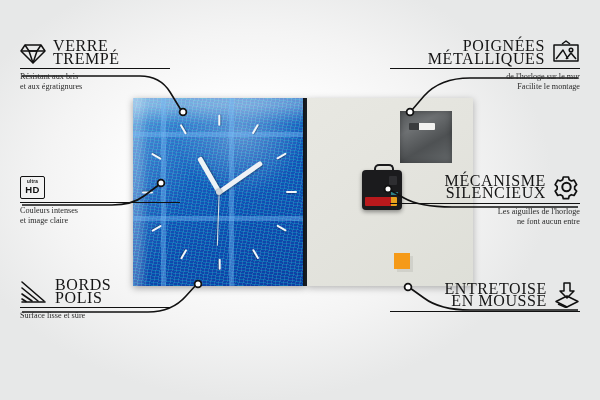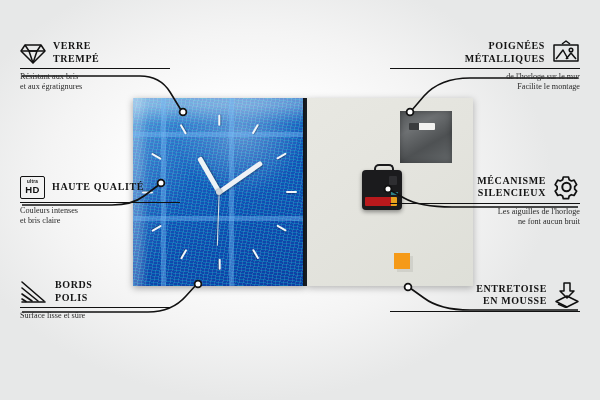--- a/index.html
+++ b/index.html
@@ -81,22 +81,22 @@
     position:absolute;left:87px;top:155px;width:16px;height:16px;
     background:#f59a18;box-shadow:3px 3px 0 rgba(0,0,0,.07);
   }
   
   .feature{position:absolute;}
   .f-left{text-align:left;}
   .f-right{text-align:right;}
   .head{display:flex;align-items:center;gap:7px;}
   .f-right .head{justify-content:flex-end;text-align:right;}
   .title{
-    font-weight:bold;letter-spacing:.6px;color:#141414;
-    font-size:10px;line-height:12.5px;text-transform:uppercase;
+    font-weight:normal;letter-spacing:.6px;color:#141414;
+    font-size:16px;line-height:12.5px;text-transform:uppercase;
   }
   .rule{height:1px;background:#111;margin:3px 0 3px;}
   .desc{
     font-size:8.2px;line-height:10px;color:#2a2a2a;
   }
   .icon{flex:none;display:block;color:#111;}
   .hd-box{
     width:23px;height:21px;border:1.6px solid #111;border-radius:2px;
     display:flex;flex-direction:column;align-items:center;justify-content:center;
     line-height:1;font-family:"Liberation Sans",sans-serif;
@@ -197,27 +197,26 @@
     </div>
   </div>
 
   <div class="feature f-left" style="left:20px;top:176px;width:160px">
     <div class="head">
       <div class="hd-box icon">
         <span class="u">ultra</span>
         <span class="d">HD</span>
       </div>
       <div class="title">
-        <div>HAUTE QUALITÉ</div>
       </div>
     </div>
     <div class="rule"></div>
     <div class="desc">
       <div>Couleurs intenses</div>
-      <div>et bris claire</div>
+      <div>et image claire</div>
     </div>
   </div>
 
   <div class="feature f-left" style="left:20px;top:279px;width:150px">
     <div class="head">
       <svg class="icon" width="28" height="24" viewBox="0 0 28 24">
         <g stroke="#111" stroke-width="1.6" stroke-linecap="round">
           <path d="M2,2 L24,21"></path>
             <path d="M2,8 L18,21"></path>
           <path d="M2,14 L12,21"></path>
@@ -268,21 +267,21 @@
       <svg class="icon" width="27" height="26" viewBox="0 0 27 26">
         <g fill="none" stroke="#111" stroke-width="2" stroke-linejoin="round">
           <path d="M10.5,2.5 h6 l.8,3.1 2.6,1.5 3.1-.9 3,5.2 -2.3,2.2 0,3 2.3,2.2 -3,5.2 -3.1-.9 -2.6,1.5 -.8,3.1 h-6 l-.8-3.1 -2.6-1.5 -3.1,.9 -3-5.2 2.3-2.2 0-3 -2.3-2.2 3-5.2 3.1,.9 2.6-1.5 Z" transform="scale(.86) translate(1.5,1)"></path>
           <circle cx="13.5" cy="13" r="4.2"></circle>
         </g>
       </svg>
     </div>
     <div class="rule"></div>
     <div class="desc">
       <div>Les aiguilles de l'horloge</div>
-      <div>ne font aucun bruit</div>
+      <div>ne font aucun entre</div>
     </div>
   </div>
 
   <div class="feature f-right" style="right:20px;top:282px;width:190px">
     <div class="head">
       <div class="title">
         <div>ENTRETOISE</div>
         <div>EN MOUSSE</div>
       </div>
       <svg class="icon" width="26" height="26" viewBox="0 0 26 26">

